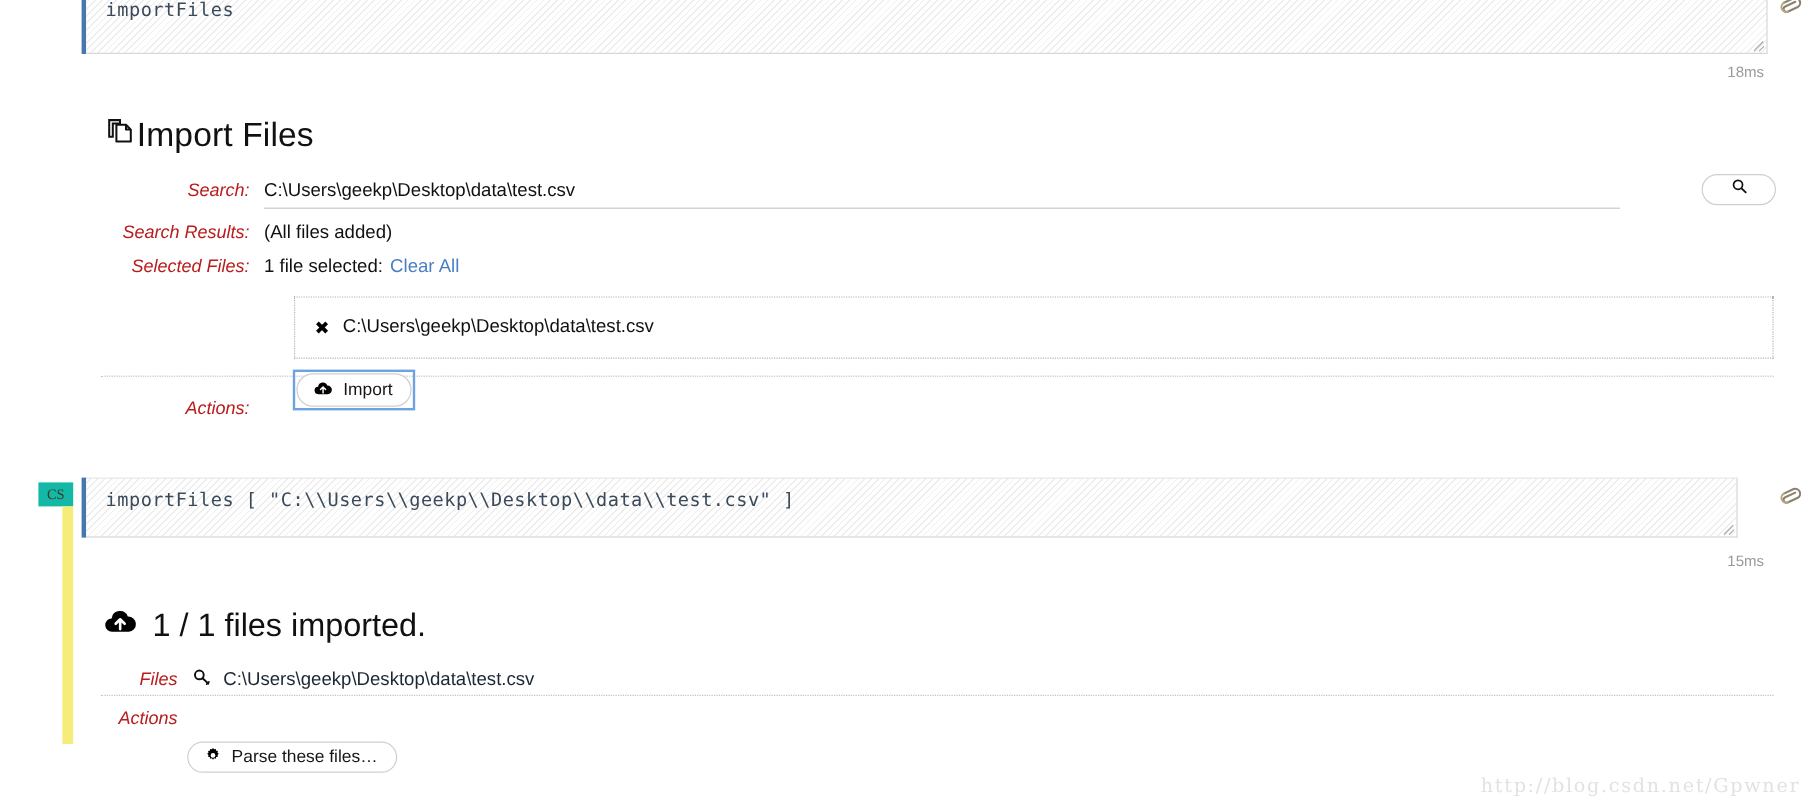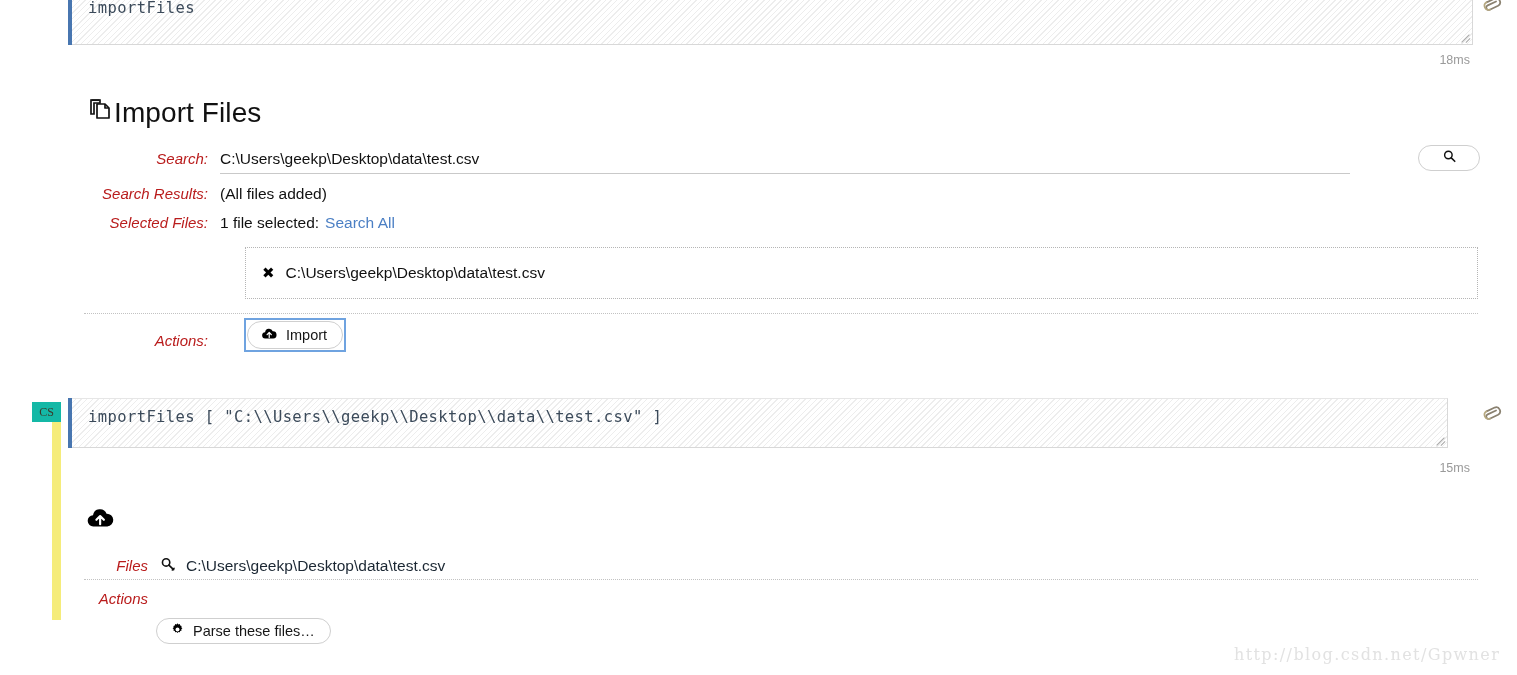--- a/index.html
+++ b/index.html
@@ -294,35 +294,35 @@
 </div>
 
 <div class="field-row" style="position:absolute; left:88px; top:185px; width:900px;">
   <div class="field-label" style="width:120px;">Search Results:</div>
   <div class="field-value">(All files added)</div>
 </div>
 
 <div class="field-row" style="position:absolute; left:88px; top:214px; width:900px;">
   <div class="field-label" style="width:120px;">Selected Files:</div>
   <div class="field-value">1 file selected:</div>
-  <div class="field-value link" style="margin-left:6px;">Search All</div>
+  <div class="field-value link" style="margin-left:6px;">Clear All</div>
 </div>
 
 <div class="file-box" style="left:245px; top:247px; width:1233px; height:52px;">
   <span class="x-mark">✖</span>
   <span class="fpath">C:\Users\geekp\Desktop\data\test.csv</span>
 </div>
 
 <div class="dotted-sep" style="left:84px; top:313px; width:1394px;"></div>
 
 <div class="field-row" style="position:absolute; left:88px; top:332px; width:600px;">
   <div class="field-label" style="width:120px;">Actions:</div>
 </div>
 
-<div class="focus-wrap" style="left:244px; top:318px;">
+<div class="focus-wrap" style="left:244px; top:308px;">
   <button class="pill-btn" style="height:28px;">
     <span>
       <svg viewBox="0 0 24 20" width="17" height="15" aria-hidden="true">
         <path d="M6.2 17 a4.4 4.4 0 0 1 -0.4 -8.8 a5.6 5.6 0 0 1 10.8 -1.3 a4.3 4.3 0 0 1 0.6 10.1 z" fill="#000"></path>
         <path d="M11.6 15.5 v-6.2 M8.6 11.6 L11.6 8.6 L14.6 11.6" stroke="#fff" stroke-width="1.7" fill="none" stroke-linecap="round" stroke-linejoin="round"></path>
       </svg>
     </span>
     <span>Import</span>
   </button>
 </div>
@@ -349,20 +349,21 @@
 </div>
 <div class="timing" style="left:1330px; top:461px; width:140px;">15ms</div>
 
 <div class="imported-line" style="position:absolute; left:86px; top:505px;">
   <span>
     <svg viewBox="0 0 24 20" width="29" height="25" aria-hidden="true">
       <path d="M6.2 17.4 a4.6 4.6 0 0 1 -0.4 -9.2 a5.8 5.8 0 0 1 11.2 -1.3 a4.5 4.5 0 0 1 0.6 10.5 z" fill="#000"></path>
       <path d="M11.7 15.6 v-6.4 M8.6 11.9 L11.7 8.8 L14.8 11.9" stroke="#fff" stroke-width="1.8" fill="none" stroke-linecap="round" stroke-linejoin="round"></path>
     </svg>
   </span>
+  <span>1 / 1 files imported.</span>
 </div>
 
 <div class="field-row" style="position:absolute; left:88px; top:554px; width:1300px;">
   <div class="field-label" style="width:60px;">Files</div>
   <span style="margin-left:12px; position:relative; top:2px;">
     <svg viewBox="0 0 20 20" width="17" height="17" aria-hidden="true">
       <circle cx="7.2" cy="7.6" r="4.3" fill="none" stroke="#111" stroke-width="1.9"></circle>
       <path d="M10.4 10.8 L16 16.1" stroke="#111" stroke-width="2" stroke-linecap="round"></path>
       <path d="M14.4 16.6 L16.6 14.4" stroke="#111" stroke-width="1.7" stroke-linecap="round"></path>
     </svg>

